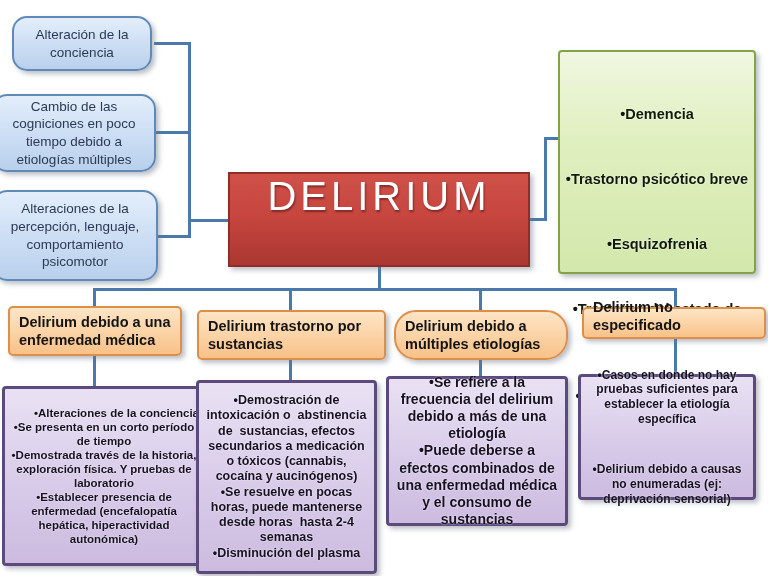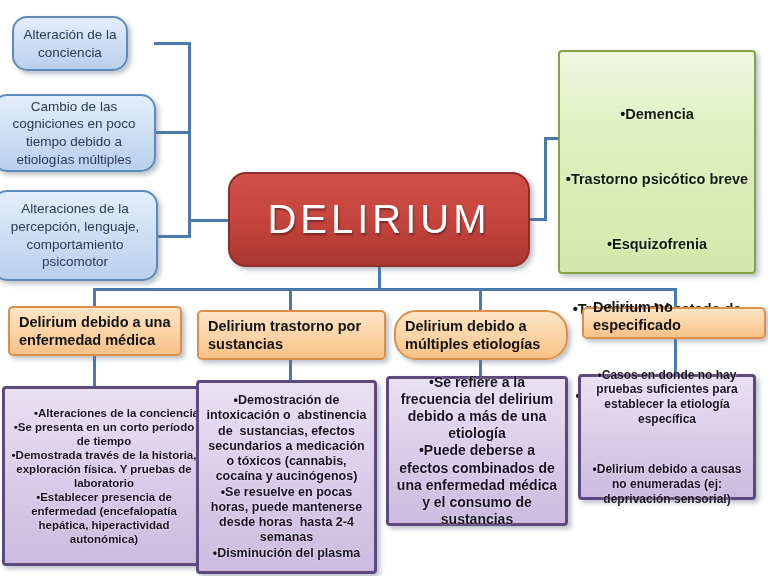--- a/index.html
+++ b/index.html
@@ -12,23 +12,23 @@
   .box{position:absolute;white-space:pre-wrap;}
   .shadow{box-shadow:3px 3px 5px rgba(105,115,130,0.45);}
 
   .bluebox{
     display:flex;align-items:center;justify-content:center;text-align:center;
     background:linear-gradient(180deg,#e3eefb 0%,#cfe0f5 45%,#b9d0ec 100%);
     border:2px solid #5f8ab8;border-radius:15px;
     color:#2b3a52;font-size:13.5px;line-height:1.3;padding:3px 6px;
   }
   .redbox{
-    display:flex;align-items:center;justify-content:center;
+    display:flex;justify-content:center;
     background:linear-gradient(180deg,#cf5148 0%,#c7463f 45%,#ab3731 100%);
-    border:2px solid #8f2d28;border-radius:18px;
+    border:2px solid #8f2d28;border-radius:0;
     color:#ffffff;font-size:40px;letter-spacing:4px;
     text-shadow:1px 2px 2px rgba(60,10,10,0.5);
   }
   .greenbox{
     background:linear-gradient(180deg,#f0f7e1 0%,#e0efbf 40%,#d3e8ac 100%);
     border:2px solid #83a346;border-radius:4px;
     color:#101a06;font-size:14.5px;font-weight:bold;text-align:center;
     line-height:1.5;padding:8px 4px;
     text-shadow:0 0 2px rgba(255,255,255,0.9);
   }
@@ -67,21 +67,21 @@
   <div class="line" style="left:93px;top:288px;width:584px;height:3px;"></div>
   <div class="line" style="left:93px;top:290px;width:3px;height:18px;"></div>
   <div class="line" style="left:289px;top:290px;width:3px;height:22px;"></div>
   <div class="line" style="left:479px;top:290px;width:3px;height:22px;"></div>
   <div class="line" style="left:674px;top:290px;width:3px;height:19px;"></div>
   <div class="line" style="left:93px;top:355px;width:3px;height:32px;"></div>
   <div class="line" style="left:289px;top:359px;width:3px;height:23px;"></div>
   <div class="line" style="left:479px;top:359px;width:3px;height:19px;"></div>
   <div class="line" style="left:674px;top:337px;width:3px;height:39px;"></div>
 
-  <div class="box bluebox shadow" style="left:12px;top:16px;width:116px;height:55px;">
+  <div class="box bluebox shadow" style="left:12px;top:16px;width:140px;height:55px;">
     <span>Alteración de la conciencia</span>
   </div>
   <div class="box bluebox shadow" style="left:-8px;top:94px;width:164px;height:78px;">
     <span>Cambio de las cogniciones en poco tiempo debido a etiologías múltiples</span>
   </div>
   <div class="box bluebox shadow" style="left:-8px;top:190px;width:166px;height:91px;">
     <span>Alteraciones de la percepción, lenguaje, comportamiento psicomotor</span>
   </div>
 
   <div class="box redbox shadow" style="left:228px;top:172px;width:302px;height:95px;">

